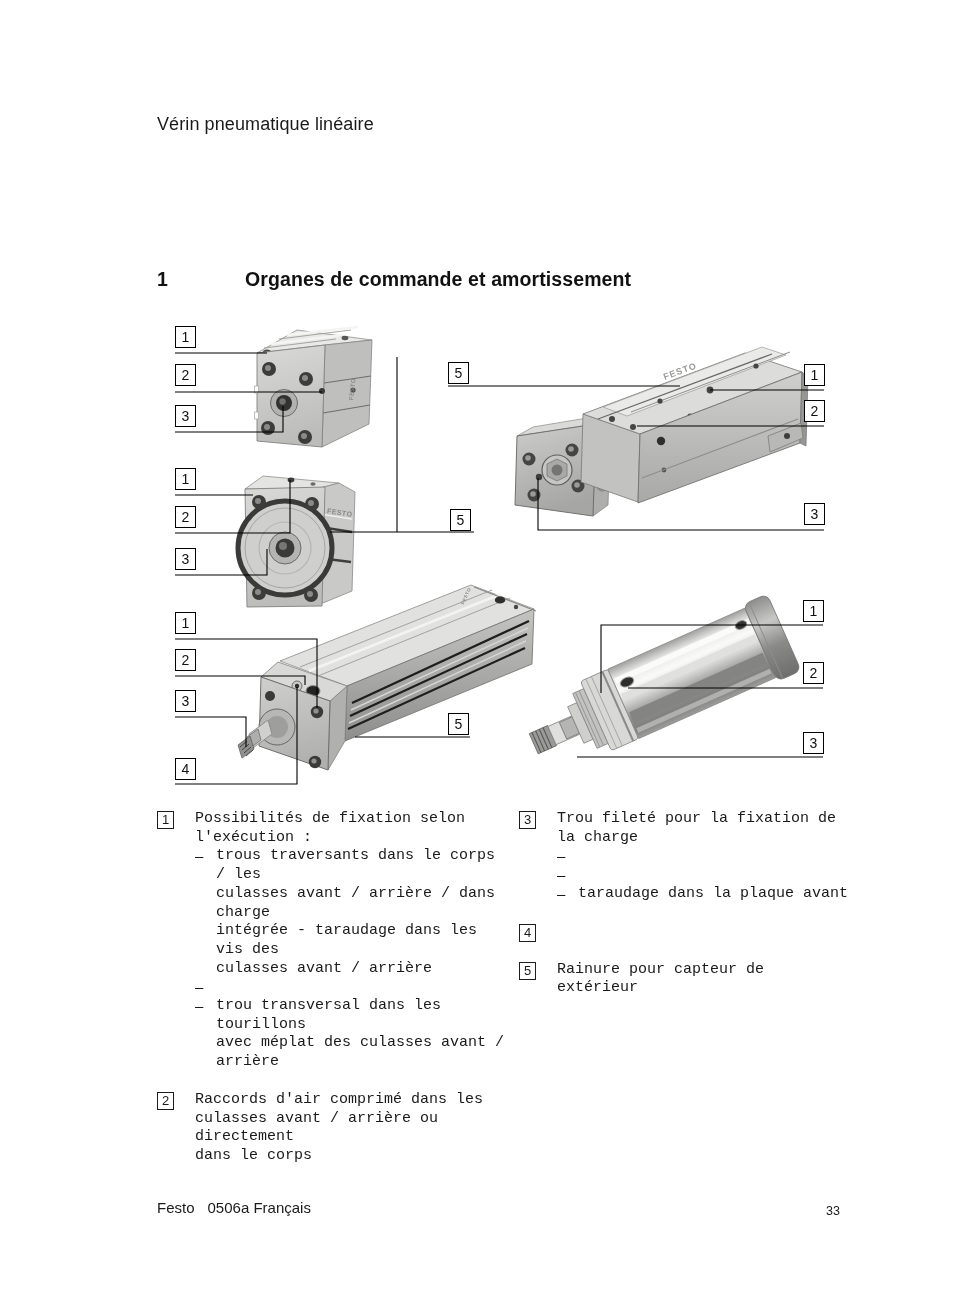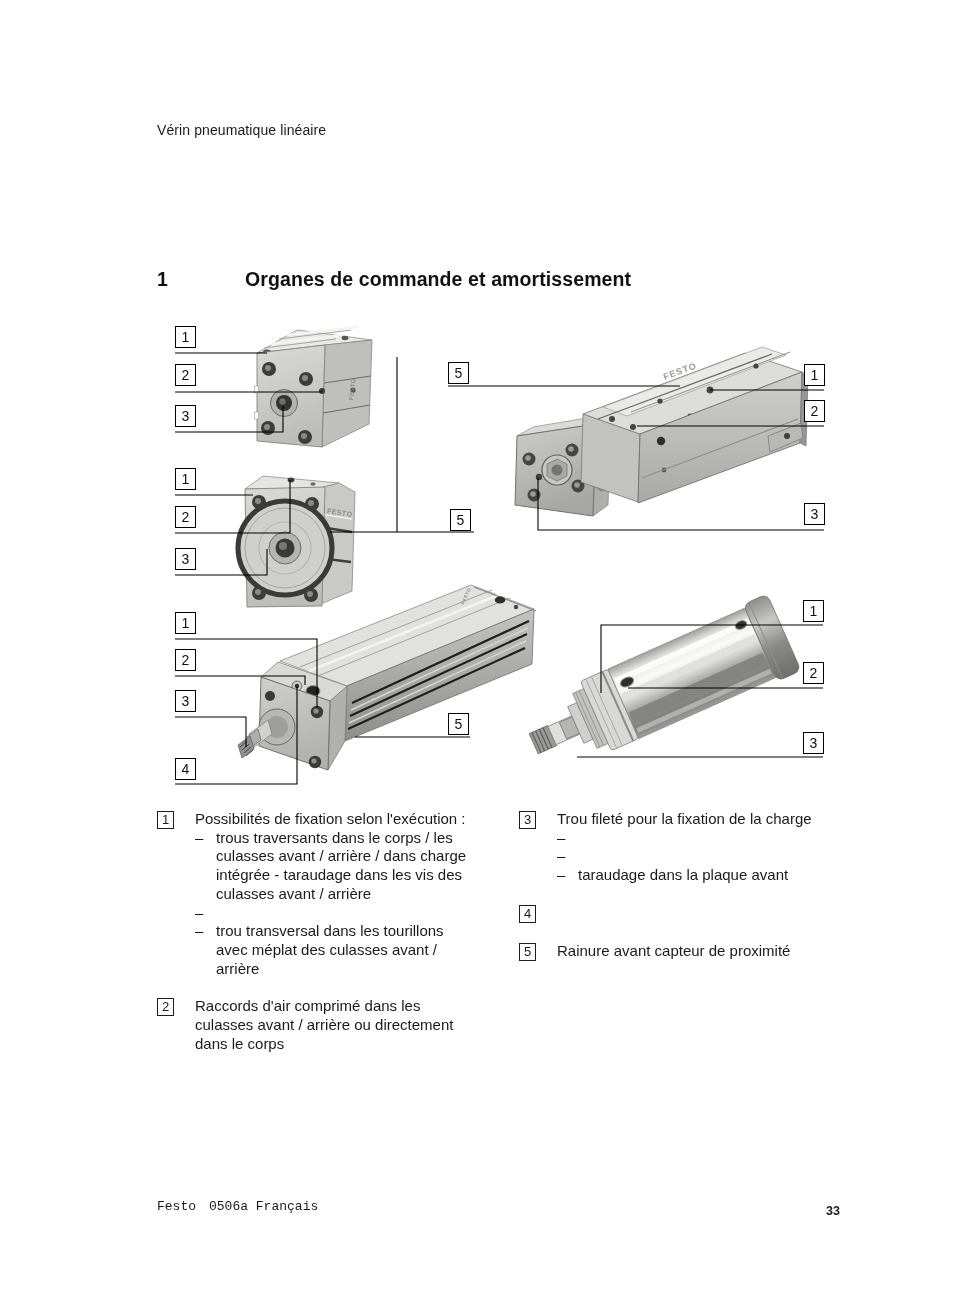--- a/index.html
+++ b/index.html
@@ -2,43 +2,43 @@
 <html><head>
 <meta charset="utf-8">
 <style>
   html,body{margin:0;padding:0;background:#e9e9e9;}
   .page{
     position:relative;width:954px;height:1306px;margin:0 auto;
     background:#ffffff;overflow:hidden;
     font-family:"Liberation Sans","DejaVu Sans",sans-serif;
     color:#1a1a1a;
   }
-  .product-header{position:absolute;left:157px;top:122px;font-size:14px;letter-spacing:.1px;}
+  .product-header{position:absolute;left:157px;top:114px;font-size:18px;letter-spacing:.1px;}
   .section-head{position:absolute;left:157px;top:268px;font-size:19.5px;font-weight:bold;letter-spacing:.1px;color:#111;}
   .section-head .sec-title{position:absolute;left:88px;top:0;white-space:nowrap;}
   .figures{position:absolute;left:0;top:0;}
   .co{
     position:absolute;width:19px;height:20px;border:1.5px solid #000;background:#fff;
     font-size:14px;line-height:20px;text-align:center;color:#111;box-sizing:content-box;
   }
   .legend-col{position:absolute;font-size:15px;line-height:18.7px;}
   .legend-col.left{left:157px;top:810px;width:350px;}
   .legend-col.right{left:519px;top:810px;width:335px;}
   .legend-item{display:flex;margin-bottom:19px;}
   .lnum{
     width:15px;height:16px;border:1.3px solid #1d1d1d;margin-right:21px;margin-top:1px;
     font-size:13px;line-height:16px;text-align:center;flex-shrink:0;box-sizing:content-box;
   }
   .lbody{flex:1;}
-  .lhead,.lbtext{white-space:pre-line;}
+  .lhead,.lbtext{white-space:pre-line;font-family:Liberation Mono, monospace;}
   .lbullet{display:flex;}
   .ldash{width:21px;flex-shrink:0;}
-  .footer-left{position:absolute;left:157px;top:1199px;font-size:13px;font-family:Liberation Mono, monospace;}
+  .footer-left{position:absolute;left:157px;top:1199px;font-size:15px;}
   .footer-left span{margin-right:13px;}
-  .page-number{position:absolute;left:810px;top:1204px;width:30px;text-align:right;font-size:12.5px;font-weight:bold;}
+  .page-number{position:absolute;left:810px;top:1204px;width:30px;text-align:right;font-size:12.5px;}
   .brandtxt{fill:#8a8a88;font-weight:bold;letter-spacing:.5px;font-family:"Liberation Sans",sans-serif;}
   .brandtxt2{fill:#9a9a98;font-weight:bold;letter-spacing:1px;font-family:"Liberation Sans",sans-serif;}
 </style>
 </head>
 <body>
 
 <div class="page">
 
   <div class="product-header">Vérin pneumatique linéaire</div>
 
@@ -347,21 +347,21 @@
           <span class="lbtext">taraudage dans la plaque avant</span>
         </div>
       </div>
     </div>
     <div class="legend-item">
       <div class="lnum">4</div>
     </div>
     <div class="legend-item">
       <div class="lnum">5</div>
       <div class="lbody">
-        <div class="lhead">Rainure avant capteur de proximité</div>
+        <div class="lhead">Rainure pour capteur de extérieur</div>
       </div>
     </div>
   </div>
 
   <div class="footer-left">
     <span>Festo</span><span>0506a Français</span>
   </div>
   <div class="page-number">33</div>
 
 </div>

